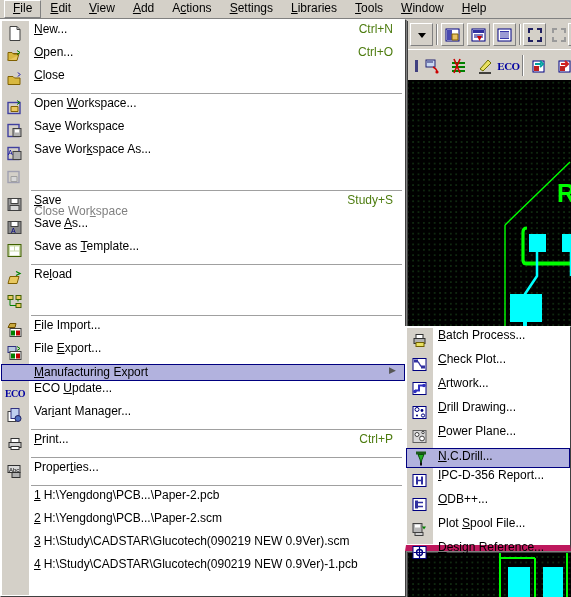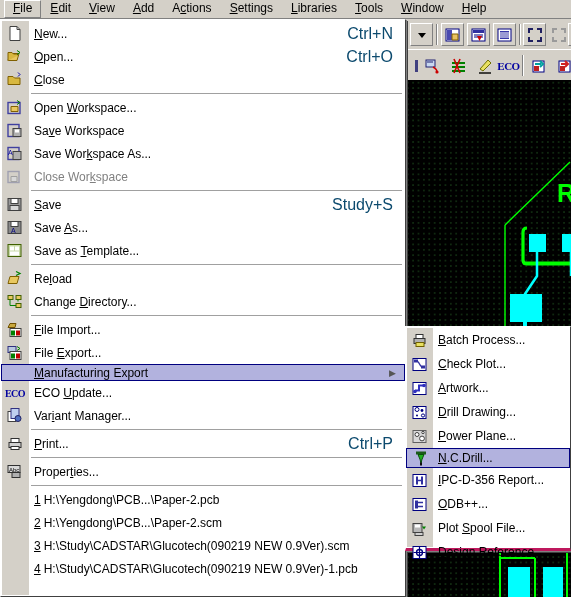--- a/index.html
+++ b/index.html
@@ -64,43 +64,43 @@
 
   
   .menu-pop {
     position: absolute; background: #fff;
     border: 1px solid #fff;
     box-shadow: 1px 1px 0 #808080, 2px 2px 0 #404040;
   }
   .menu-pop.file { left: 0px; top: 19px; width: 406px; height: 578px;
                    border-right: 1px solid #404040; border-bottom: 1px solid #404040; }
   .menu-pop.sub  { left: 405px; top: 326px; width: 166px; height: 225px;
-                   border-right: 1px solid #404040; border-bottom: 3px solid #be185d; }
+                   border-right: 1px solid #404040; border-bottom: 6px solid #be185d; }
 
   .gutter {
     position: absolute; left: 1px; top: 1px; width: 27px; bottom: 1px;
     background: #d4d0c8;
   }
   .sub .gutter { width: 26px; }
 
   .mi {
-    position: relative; display: flex; align-items: center;
+    position: relative; display: flex; align-items: flex-start;
     height: 23px; margin: 0; padding: 0;
     font-size: 12px; color: #000; cursor: default;
   }
   .sub .mi { height: 24px; }
   .mi .ic {
     position: absolute; left: 3px; top: 50%; transform: translateY(-50%);
     width: 22px; height: 21px; display: flex; align-items: center; justify-content: center;
   }
   .mi .lbl { margin-left: 33px; white-space: nowrap; }
   .sub .mi .lbl { margin-left: 32px; }
-  .mi .acc { position: absolute; right: 12px; font-size: 16px; color: #0c4a6e; }
+  .mi .acc { position: absolute; right: 12px; font-size: 12px; color: #4d7c0f; }
   .mi .arrow { position: absolute; right: 8px; color: #808080; font-size: 9px; }
-  .mi.disabled .lbl { color: #808080; text-shadow: 1px 1px 0 #fff; }
+  .mi.disabled .lbl { color: #808080; text-shadow: 1px 1px 0 #fff; margin-top: 39px; }
   .mi.sel {
     background: #b2b2de;
     border: 1px solid #00007f;
     height: 17px;
   }
   .sub .mi.sel { height: 20px; }
   .mi.sel .lbl { margin-left: 32px; }
   .sub .mi.sel .lbl { margin-left: 31px; }
   .mi.sel .arrow { color: #555; }
 
@@ -399,21 +399,20 @@
       </div>
       <div class="mi">
         <span class="ic">
           <svg class="icbox" viewBox="0 0 16 16">
               <rect x="1" y="2" width="5" height="4" fill="#e8c860" stroke="#406000"></rect>
               <rect x="9" y="2" width="5" height="4" fill="#e8c860" stroke="#406000"></rect>
               <rect x="9" y="10" width="5" height="4" fill="#e8c860" stroke="#406000"></rect>
               <path d="M3 6 V12 H9 M11 6 V8" stroke="#008000" fill="none"></path>
             </svg>
         </span>
-        <span class="lbl">Change <span class="u">D</span>irectory...</span>
       </div>
       <div class="sep"></div>
 
       <div class="mi">
         <span class="ic">
           <svg class="icbox" viewBox="0 0 16 16">
               <path d="M1 6 L3 2 h6 l-1 4 z" fill="#c8a840" stroke="#705000"></path>
               <rect x="3" y="7" width="11" height="8" fill="#fff" stroke="#404040"></rect>
               <rect x="4" y="9" width="4" height="5" fill="#008000"></rect>
               <rect x="9" y="9" width="4" height="5" fill="#c00000"></rect>

